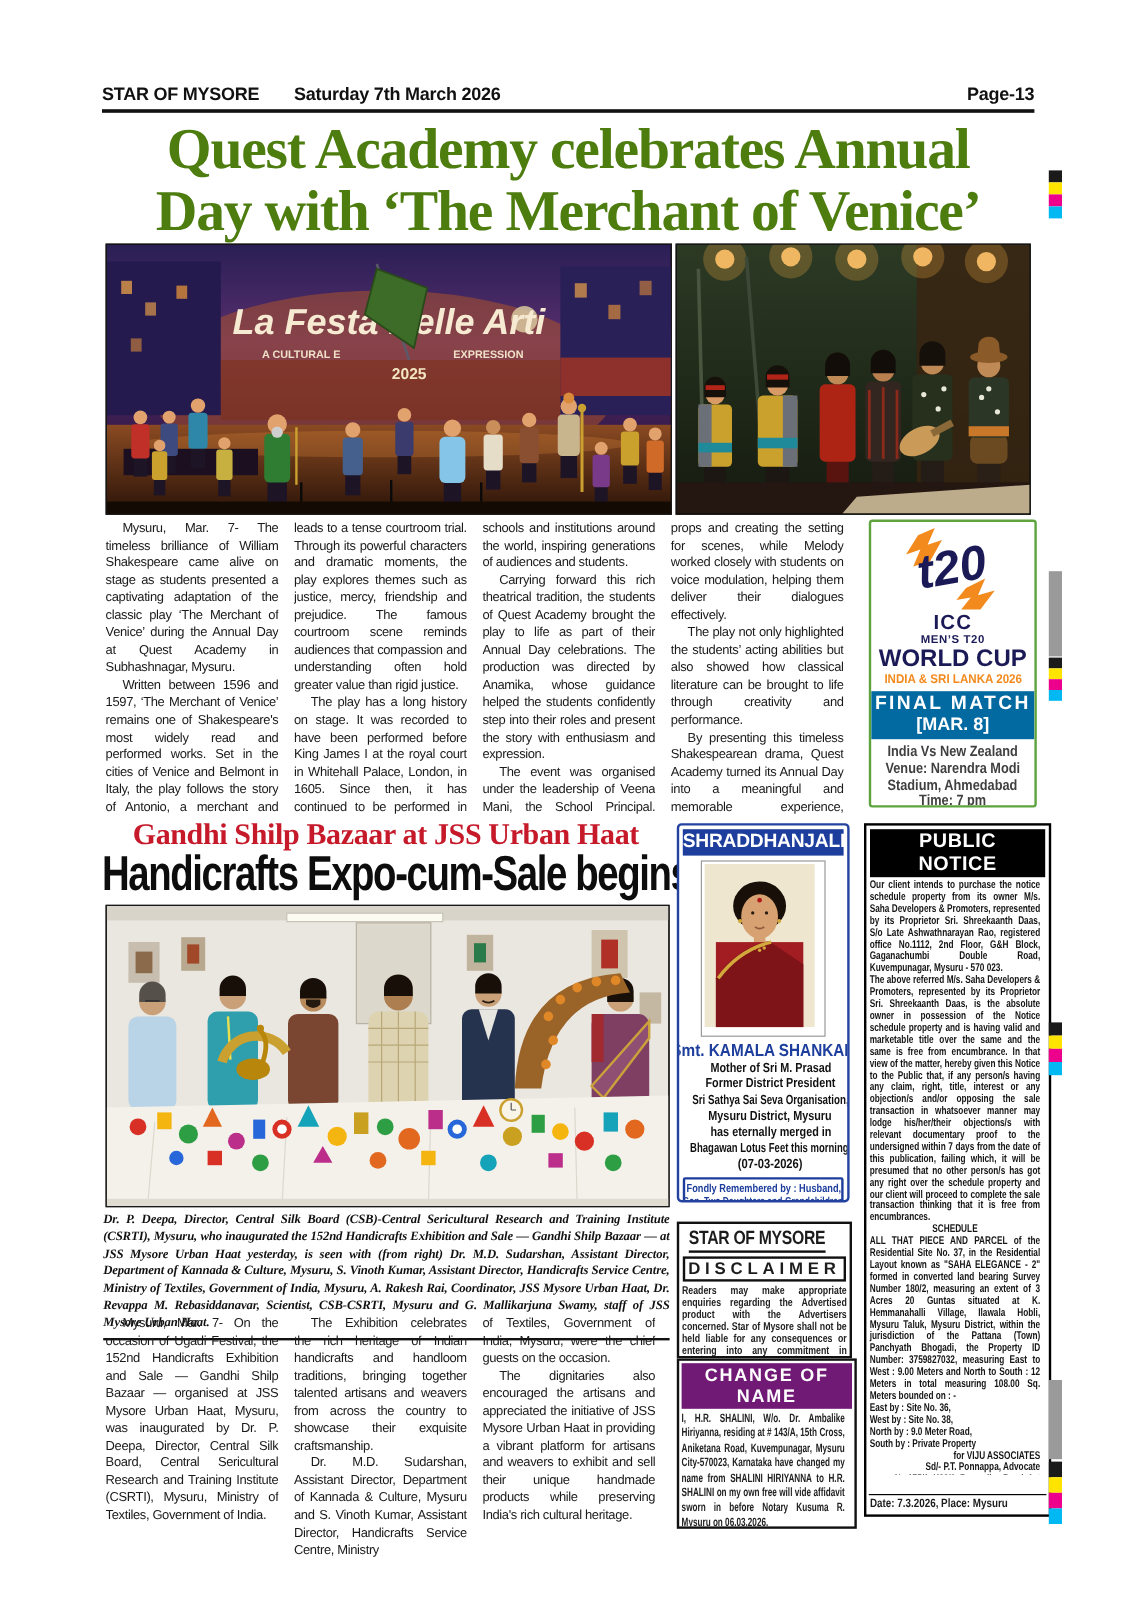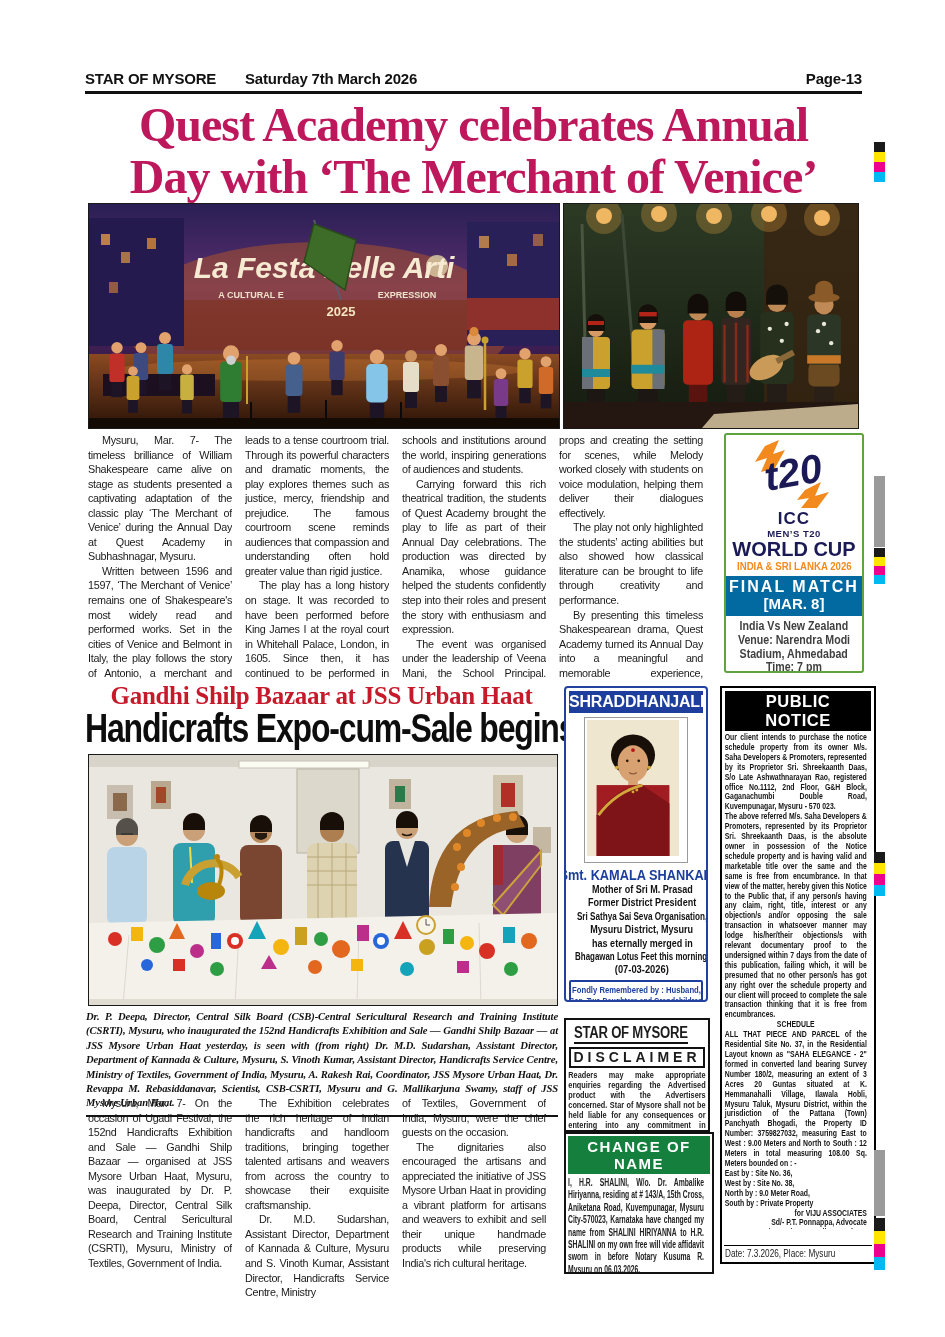--- a/index.html
+++ b/index.html
@@ -6,21 +6,21 @@
   .page{position:relative;width:945px;height:1337px;background:#ffffff;margin:0 auto;
         font-family:"Liberation Sans",sans-serif;color:#1c1c1c;overflow:hidden;}
   .abs{position:absolute;}
 
   
   .mast{font-weight:bold;font-size:15px;letter-spacing:-0.2px;color:#111;}
   .mastrule{background:#111;height:3px;}
 
   
   .headline{font-family:"Liberation Serif",serif;font-weight:bold;font-size:48px;
-            line-height:52px;text-align:center;letter-spacing:-1px;color:#be185d;}
+            line-height:52px;text-align:center;letter-spacing:-1px;color:#4d7c0f;}
 
   
   .news{font-size:10.8px;line-height:14.55px;text-align:justify;letter-spacing:-0.3px;
         color:#1a1a1a;overflow:hidden;}
   .news p{margin:0;text-indent:14px;}
   .news p.noind{text-indent:0;}
 
   .photoframe{border:1.5px solid #1a1a1a;background:#000;}
 
   
@@ -64,34 +64,34 @@
   .disc{border:2.5px solid #111;background:#fff;overflow:hidden;}
   .disc-row{display:flex;align-items:center;gap:4px;padding:3px 4px 1px;}
   .disc-brand{font-weight:bold;font-size:16px;border-bottom:2.5px solid #111;
               white-space:nowrap;transform:scaleX(0.82);transform-origin:0 0;letter-spacing:-0.3px;}
   .disc-title{margin:1px 3px;border:2px solid #111;font-weight:bold;font-size:14px;
               letter-spacing:4px;text-align:center;line-height:17px;}
   .disc-body{font-size:9.4px;line-height:9.9px;text-align:justify;font-weight:bold;color:#222;}
 
   
   .chg{border:2px solid #111;background:#fff;overflow:hidden;padding:2px;}
-  .chg-head{background:#15803d;color:#fff;font-weight:bold;font-size:15px;text-align:center;
+  .chg-head{background:#701a75;color:#fff;font-weight:bold;font-size:15px;text-align:center;
             letter-spacing:1.5px;padding:2px 0;}
   .chg-body{font-weight:bold;font-size:10px;line-height:12.4px;text-align:justify;color:#222;}
 
   
   .pn{border:2px solid #000;background:#fff;display:flex;flex-direction:column;overflow:hidden;padding:2px;}
   .pn-head{background:#000;color:#fff;font-weight:bold;font-size:16.5px;text-align:center;
            letter-spacing:0.5px;padding:1px 16px;margin:1px;}
   .pn-bodyzone{flex:1;overflow:hidden;}
   .pn-body{font-weight:bold;font-size:9.3px;line-height:9.9px;text-align:justify;color:#141414;}
   .pn-body p{margin:0;}
   .pn-center{text-align:center;}
   .pn-right{text-align:right;}
-  .pn-date{border-top:1.5px solid #000;font-weight:normal;font-size:10px;padding:2px 1px 1px;margin-top:16px;}
+  .pn-date{border-top:1.5px solid #000;font-weight:bold;font-size:10px;padding:2px 1px 1px;margin-top:16px;}
 
   .calbar{position:absolute;left:874px;width:11px;}
 
   svg text{font-family:"Liberation Sans",sans-serif;}
 </style>
 </head>
 <body>
 
 <div class="page">
 

